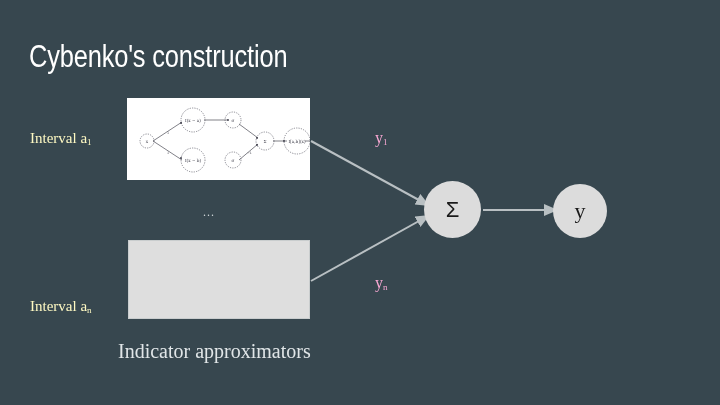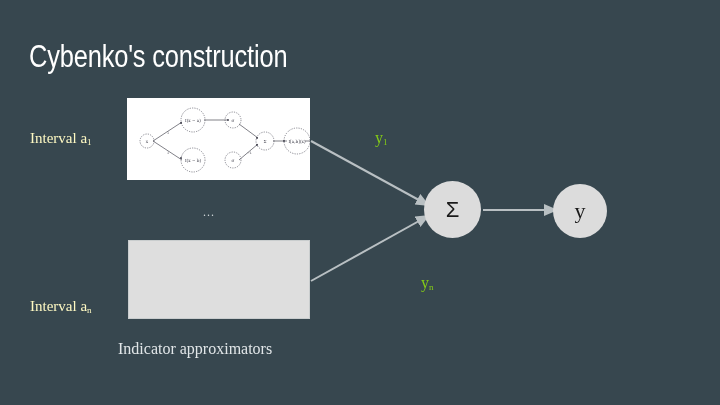--- a/index.html
+++ b/index.html
@@ -54,31 +54,31 @@
     top: 2px;
   }
   #label-interval-1 { left: 30px; top: 130px; }
   #label-interval-n { left: 30px; top: 270px; margin-top: 28px; }
 
   
   .y-label {
     position: absolute;
     font-family: "Liberation Serif", serif;
     font-size: 16px;
-    color: #84cc16;
+    color: #f9a8d4;
     white-space: nowrap;
   }
   .y-label sub {
     font-size: 9px;
     vertical-align: baseline;
     position: relative;
     top: 2px;
   }
   #label-y1 { left: 375px; top: 129px; }
-  #label-yn { left: 375px; top: 274px; margin-left: 46px; }
+  #label-yn { left: 375px; top: 274px; }
 
   
   #ellipsis-between-boxes {
     position: absolute;
     left: 203px;
     top: 205px;
     font-family: "Liberation Serif", serif;
     font-size: 12px;
     color: #cfd6d9;
     letter-spacing: 1px;
@@ -105,21 +105,21 @@
     background: #dedede;
     border: 1px solid #c9cdce;
   }
 
   
   #caption-indicator {
     position: absolute;
     left: 118px;
     top: 340px;
     font-family: "Liberation Serif", serif;
-    font-size: 16px;
+    font-size: 20px;
     color: #e1e6e8;
     white-space: nowrap;
   }
 
   
   .node {
     position: absolute;
     border-radius: 50%;
     background: #dcdcdc;
     display: flex;

